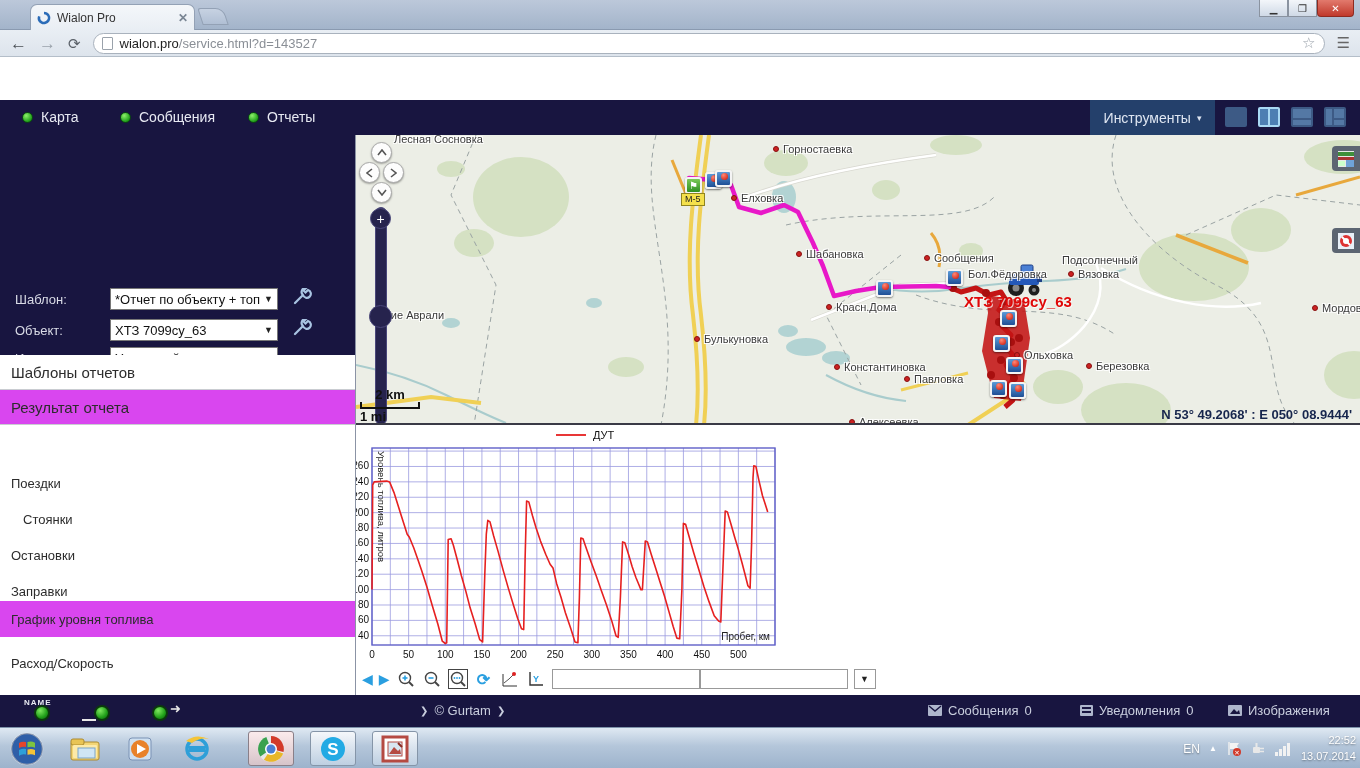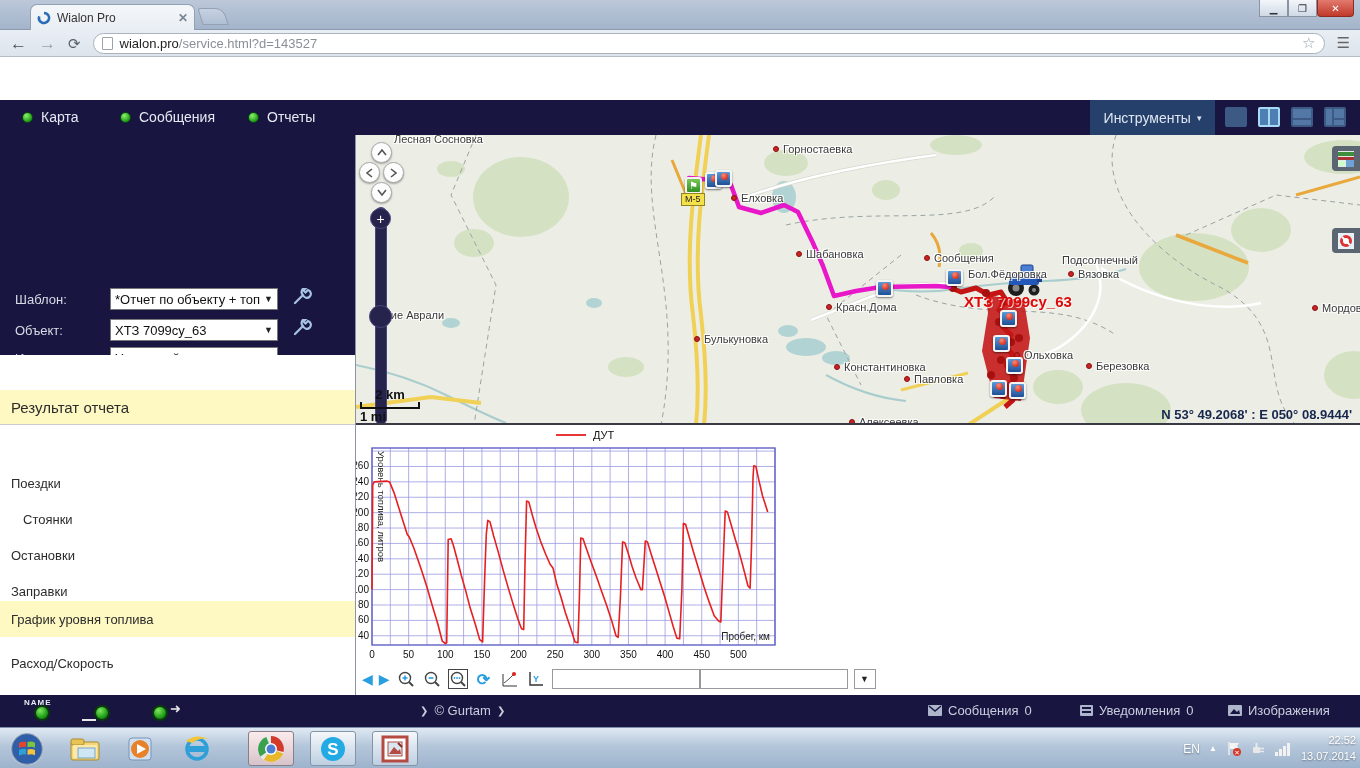--- a/index.html
+++ b/index.html
@@ -61,21 +61,21 @@
   .wrench { position:absolute; left:292px; width:20px; height:18px; }
   #clear-link { color:#7aa0e8; font-size:13px; text-decoration:underline; }
   #exec-btn { background:linear-gradient(#4a4a4a,#141414); border:1px solid #000; color:#fdfdf0;
     font-size:13px; padding:3px 12px; }
 
   
   #report-list { left:0; top:355px; width:356px; height:340px; background:#fff; border-right:1px solid #8b93a5; }
   .rl-row { position:absolute; left:0; width:355px; color:#2c2c2c; display:flex; align-items:center; padding-left:11px; }
   .rl-hdr { font-size:15px; height:35px; border-bottom:1px solid #c9ccd1; }
   .rl-item { font-size:13px; height:36px; }
-  .rl-sel { background:#fef9c3; }
+  .rl-sel { background:#d946ef; }
 
   
   #map { left:356px; top:135px; width:1004px; height:290px; background:#eceee6; overflow:hidden; border-bottom:2px solid #3a3a46;}
   .town { position:absolute; font-size:11px; color:#3a3a3a; white-space:nowrap;
     text-shadow:1px 1px 0 #fff,-1px 1px 0 #fff,1px -1px 0 #fff,-1px -1px 0 #fff; }
   .towndot { position:absolute; width:6px; height:6px; border-radius:50%; background:#cc2222; border:1px solid #881111; }
   .mk { position:absolute; width:17px; height:17px; border:2px solid #f4f4f4; border-radius:3px;
     background:linear-gradient(#5b9bd8,#1f4f96); box-shadow:0 1px 2px rgba(0,0,0,.5); }
   .mk .pin { position:absolute; left:4px; top:1px; width:7px; height:7px; border-radius:50%;
     background:radial-gradient(circle at 35% 30%, #ff8877, #cc1100); }
@@ -254,20 +254,21 @@
     <svg class="abs" style="left:290px;top:316px" width="18" height="19" viewBox="0 0 18 19">
       <rect x="1" y="2" width="12" height="15" fill="#f2f6fb" stroke="#3f6fa5"></rect>
       <line x1="3" y1="6" x2="11" y2="6" stroke="#7aa4cf"></line>
         <line x1="3" y1="9" x2="11" y2="9" stroke="#7aa4cf"></line>
       <line x1="3" y1="12" x2="9" y2="12" stroke="#7aa4cf"></line>
       <path d="M10,3 l6,0 -3,-3 z M11,2 l5,4" fill="#2f2f2f" stroke="#2f2f2f"></path>
     </svg>
   </div>
 
   <div id="report-list" class="abs">
+      <div class="rl-row rl-hdr" style="top: 0px;">Шаблоны отчетов</div>
       <div class="rl-row rl-hdr rl-sel" style="top: 35px;">Результат отчета</div>
       <div class="rl-row rl-item" style="top: 110px;">Поездки</div>
       <div class="rl-row rl-item" style="top: 146px; padding-left: 23px;">Стоянки</div>
       <div class="rl-row rl-item" style="top: 182px;">Остановки</div>
       <div class="rl-row rl-item" style="top: 218px;">Заправки</div>
       <div class="rl-row rl-item rl-sel" style="top: 246px;">График уровня топлива</div>
       <div class="rl-row rl-item" style="top: 290px;">Расход/Скорость</div>
     </div>
 
   <div id="map" class="abs">

